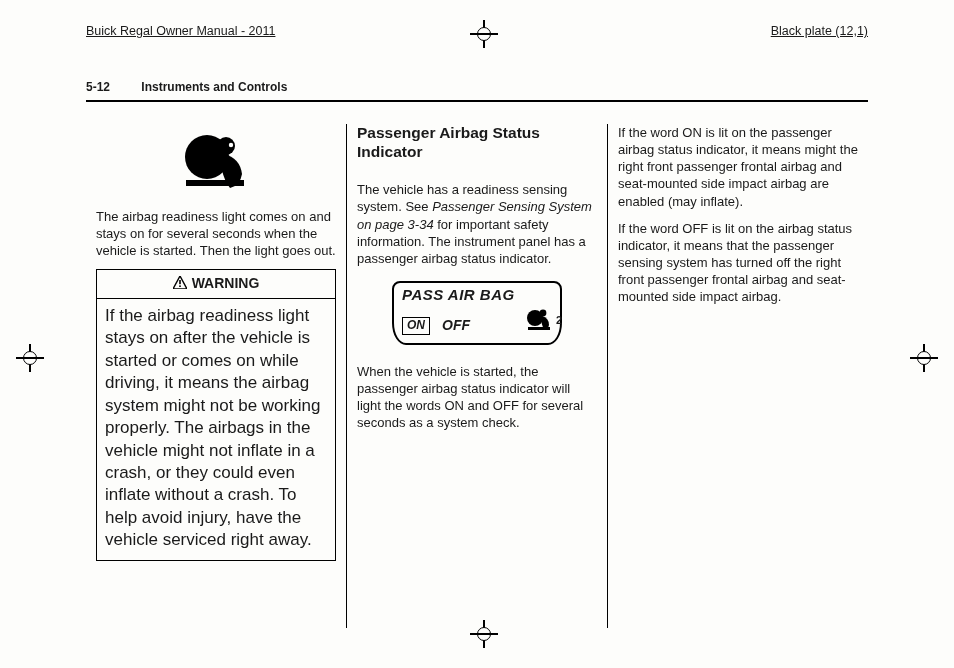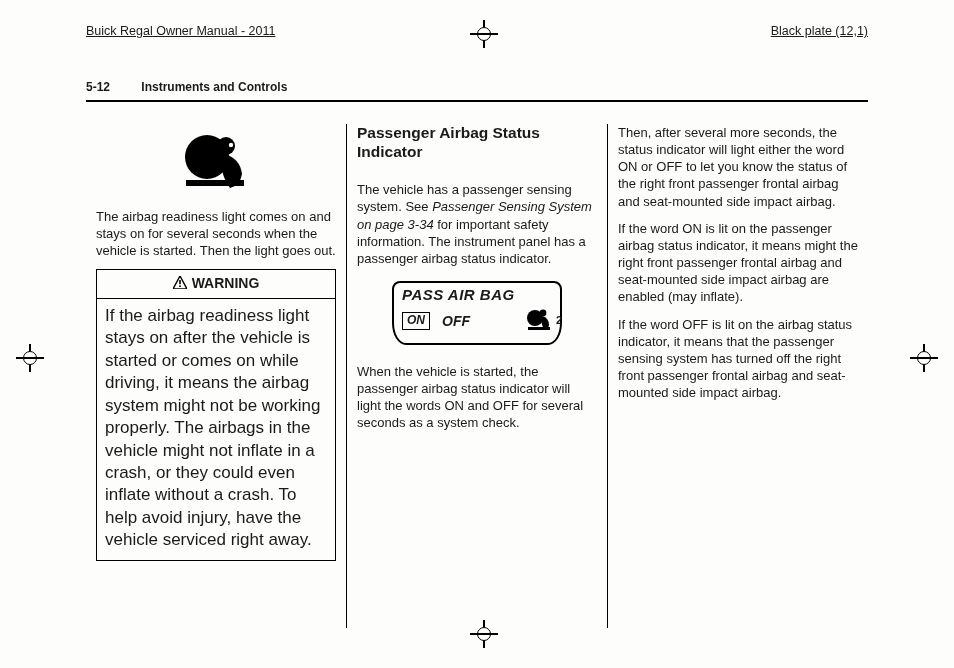--- a/index.html
+++ b/index.html
@@ -35,21 +35,21 @@
     .warn-head .tri { display: inline-block; margin-right: 5px; vertical-align: -1px; }
     .warn-body { padding: 6px 8px 8px 8px; font-size: 17px; line-height: 1.32; }
 
     h2.sect { font-size: 15.5px; font-weight: bold; margin-bottom: 20px; line-height: 1.2; }
     .italic { font-style: italic; }
 
     .indicator-box { width: 170px; height: 64px; margin: 14px auto 18px auto; position: relative; padding-left: 36px; }
     .indicator-shape { position: absolute; inset: 0; border: 2px solid #000; border-radius: 8px 8px 14px 14px / 8px 8px 22px 22px; background: #fdfdfb; }
     .indicator-in { position: absolute; left: 10px; right: 10px; top: 4px; bottom: 6px; }
     .ind-title { font-family: Arial, sans-serif; font-weight: 600; font-size: 15px; letter-spacing: 0.5px; font-style: italic; }
-    .ind-row { display: flex; align-items: center; gap: 12px; margin-top: 2px; font-style: italic; font-weight: 600; }
+    .ind-row { display: flex; align-items: flex-end; gap: 12px; margin-top: 2px; font-style: italic; font-weight: 600; }
     .ind-on { border: 1.5px solid #000; padding: 0 4px; font-size: 12px; }
     .ind-off { font-size: 14px; }
     .ind-icon-wrap { position: relative; margin-left: auto; }
     .ind-num { position: absolute; right: -10px; top: 6px; font-size: 11px; font-style: normal; }
   </style>
 </head>
 <body>
 
 <div class="page">
 
@@ -99,21 +99,21 @@
               </svg>
           </span><span>WARNING</span>
         </div>
         <div class="warn-body">If the airbag readiness light stays on after the vehicle is started or comes on while driving, it means the airbag system might not be working properly. The airbags in the vehicle might not inflate in a crash, or they could even inflate without a crash. To help avoid injury, have the vehicle serviced right away.</div>
       </div>
     </div>
 
     <div class="col mid">
       <h2 class="sect">Passenger Airbag Status Indicator</h2>
       <p>
-        <span>The vehicle has a passenger sensing system. See </span><span class="italic">Passenger Sensing System on page 3‑34</span><span> for important safety information. The instrument panel has a passenger airbag status indicator.</span>
+        <span>The vehicle has a readiness sensing system. See </span><span class="italic">Passenger Sensing System on page 3‑34</span><span> for important safety information. The instrument panel has a passenger airbag status indicator.</span>
       </p>
       <div class="indicator-box">
         <div class="indicator-shape"></div>
         <div class="indicator-in">
           <div class="ind-title">PASS AIR BAG</div>
           <div class="ind-row">
             <span class="ind-on">ON</span>
             <span class="ind-off">OFF</span>
             <span class="ind-icon-wrap">
               <svg width="26" height="24" viewBox="0 0 26 24">
@@ -124,19 +124,18 @@
               </svg>
               <span class="ind-num">2</span>
             </span>
           </div>
         </div>
       </div>
       <p>When the vehicle is started, the passenger airbag status indicator will light the words ON and OFF for several seconds as a system check.</p>
     </div>
 
     <div class="col">
-      <p>Then, after several more seconds, the status indicator will light either the word ON or OFF to let you know the status of the right front passenger frontal airbag and seat-mounted side impact airbag.</p>
       <p>If the word ON is lit on the passenger airbag status indicator, it means might the right front passenger frontal airbag and seat-mounted side impact airbag are enabled (may inflate).</p>
       <p>If the word OFF is lit on the airbag status indicator, it means that the passenger sensing system has turned off the right front passenger frontal airbag and seat-mounted side impact airbag.</p>
     </div>
 
   </div>
 </div>
 
 </body></html>

